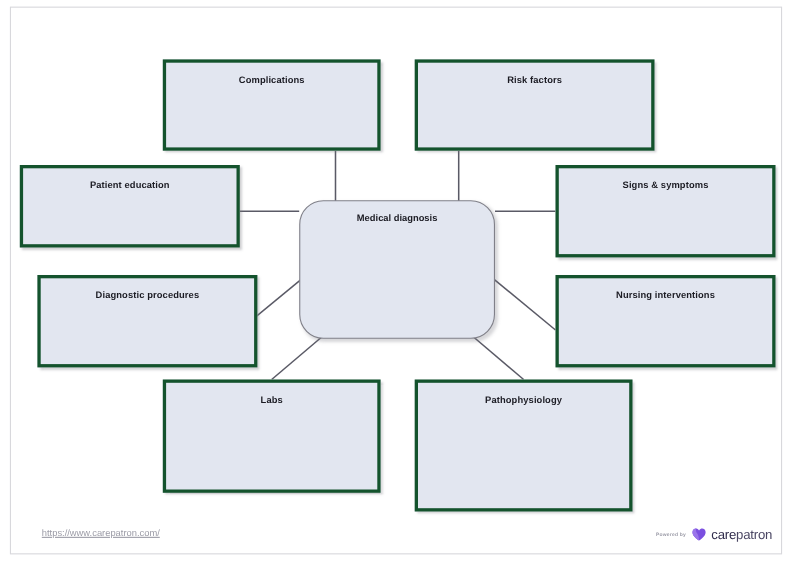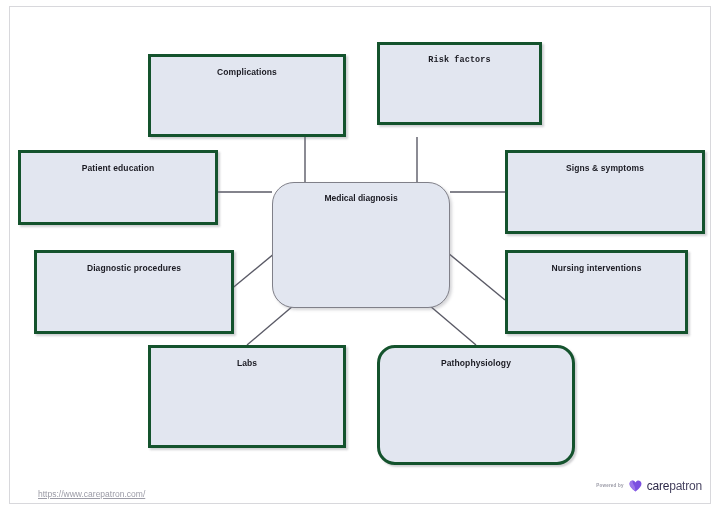--- a/index.html
+++ b/index.html
@@ -92,21 +92,21 @@
     font-size: 8.5px;
     font-weight: bold;
     color: #1b1b23;
     margin-top: 10px;
   }
 
   
   #footer-url {
     position: absolute;
     left: 22px;
-    top: 489px;
+    top: 479px;
     font-size: 8.5px;
     color: #9b9ba6;
     text-decoration: underline;
     padding-left: 16px;
   }
   #brand {
     position: absolute;
     right: 18px;
     top: 478px;
     display: flex;
@@ -158,45 +158,45 @@
       <path d="M 247 345 L 300 300"></path>
 
       <path d="M 476 345 L 423 300"></path>
     </g>
   </svg>
 
   <div class="node" style="left:148px; top:54px; width:198px; height:83px;">
     <span class="node-label">Complications</span>
   </div>
 
-  <div class="node" style="left:377px; top:42px; width:165px; height:83px;font-family:Liberation Mono, monospace;">
+  <div class="node" style="left:377px; top:54px; width:218px; height:83px;">
     <span class="node-label">Risk factors</span>
   </div>
 
   <div class="node" style="left:18px; top:150px; width:200px; height:75px;">
     <span class="node-label">Patient education</span>
   </div>
 
   <div class="node" style="left:505px; top:150px; width:200px; height:84px;">
     <span class="node-label">Signs &amp; symptoms</span>
   </div>
 
   <div class="node" style="left:18px; top:250px; width:200px; height:84px;margin-left:16px;">
     <span class="node-label">Diagnostic procedures</span>
   </div>
 
-  <div class="node" style="left:505px; top:250px; width:183px; height:84px;">
+  <div class="node" style="left:505px; top:250px; width:200px; height:84px;">
     <span class="node-label">Nursing interventions</span>
   </div>
 
   <div class="node" style="left:148px; top:345px; width:198px; height:103px;">
     <span class="node-label">Labs</span>
   </div>
 
-  <div class="node" style="left:377px; top:345px; width:198px; height:120px;border-radius:18px;">
+  <div class="node" style="left:377px; top:345px; width:198px; height:120px;">
     <span class="node-label">Pathophysiology</span>
   </div>
 
   <div id="node-center">
     <span class="node-label">Medical diagnosis</span>
   </div>
 
   <a id="footer-url" href="#">https://www.carepatron.com/</a>
 
   <div id="brand">

